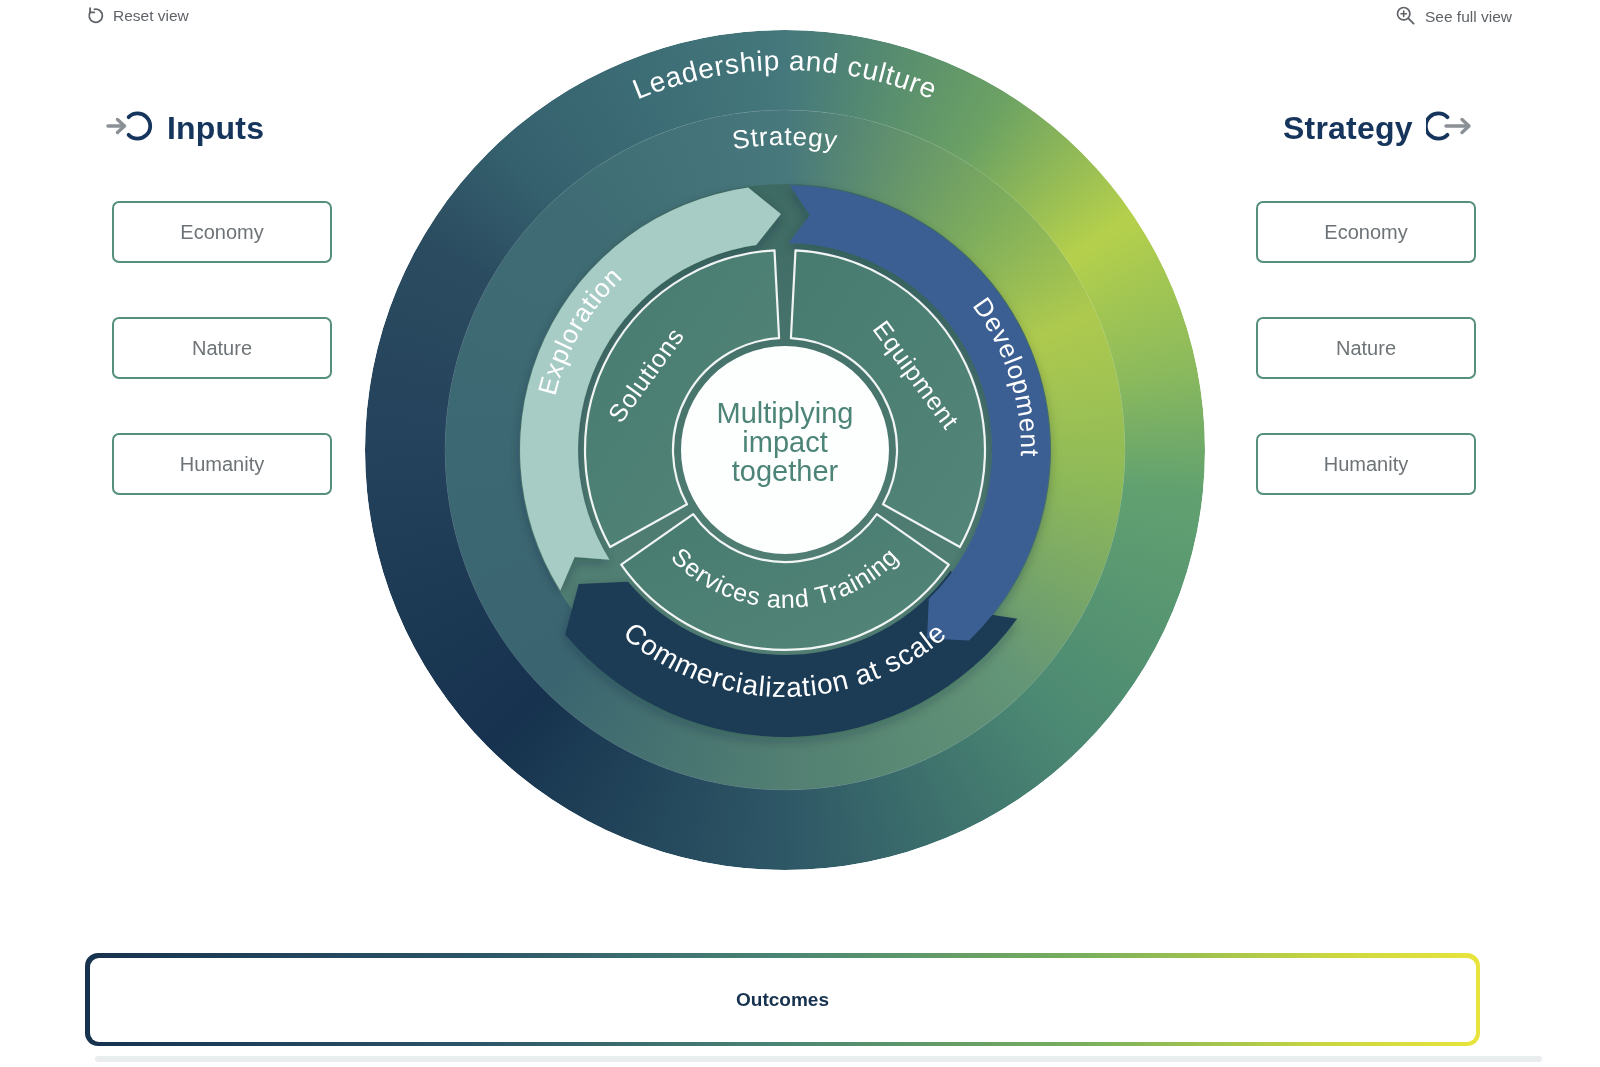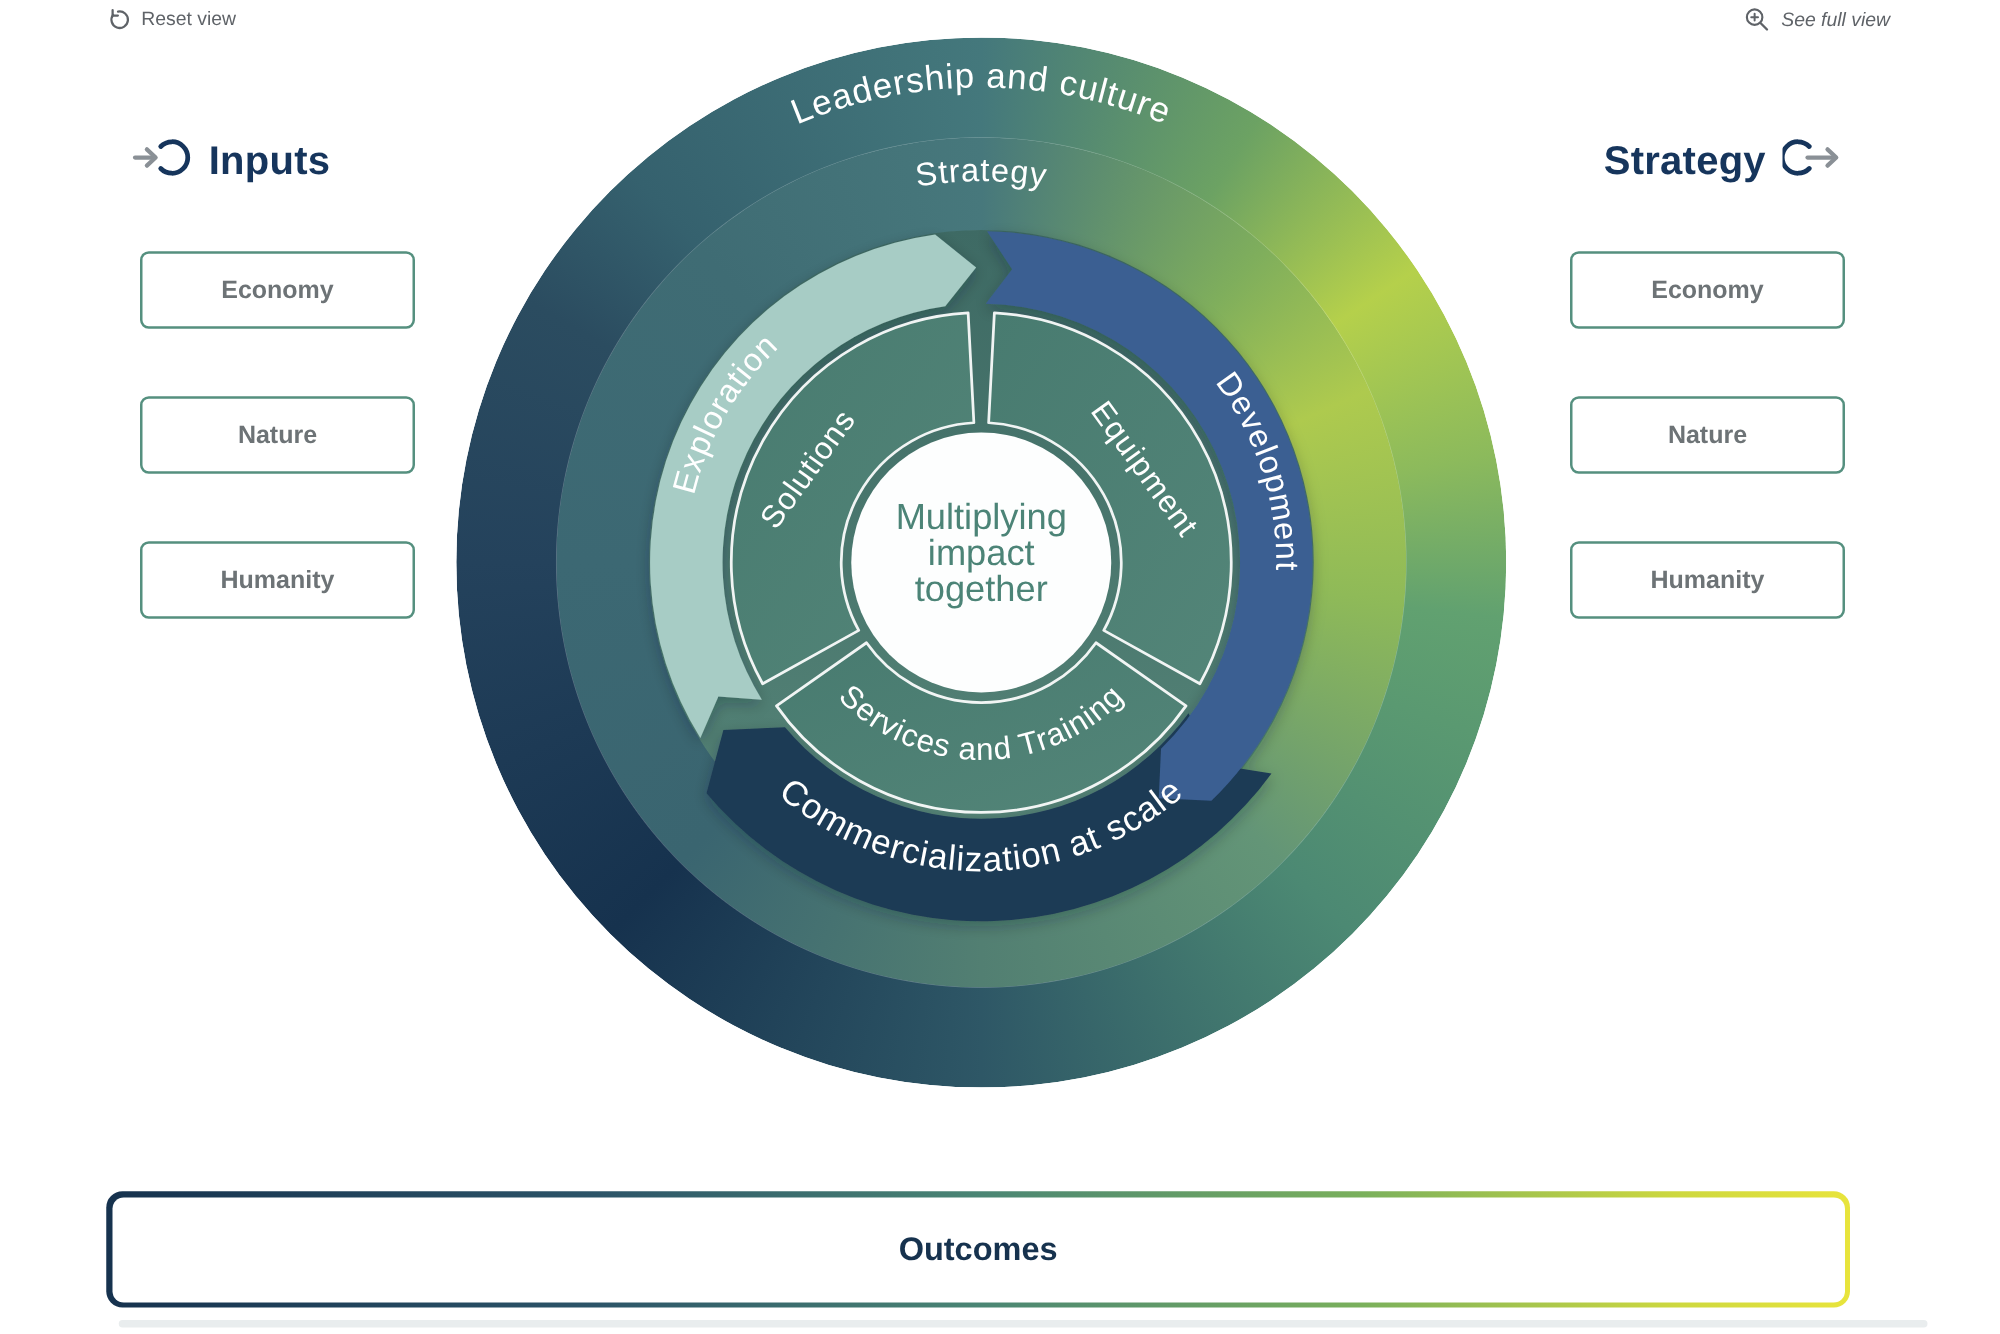--- a/index.html
+++ b/index.html
@@ -5,34 +5,34 @@
   * { margin:0; padding:0; box-sizing:border-box; }
   html,body { background:#fff; }
   body { font-family:"Liberation Sans", sans-serif; width:1600px; height:1067px; position:relative; overflow:hidden; }
   .stage { position:absolute; inset:0; width:1600px; height:1067px; }
 
   
   .toolbar-btn { position:absolute; top:5px; display:flex; align-items:flex-end; gap:9px;
                  color:#5f6368; font-size:15.5px; cursor:pointer; }
   .toolbar-btn svg { display:block; }
   #reset-btn { left:84px; }
-  #fullview-btn { right:88px;font-style:italic; }
+  #fullview-btn { right:88px; }
 
   
   .side-header { position:absolute; top:108px; display:flex; align-items:center; gap:13px; }
   .side-header .title { font-size:32px; font-weight:bold; color:#16355c; letter-spacing:.2px;text-align:right; }
   #inputs-header { left:106px; }
   #outputs-header { left:1283px; }
 
   .box-col { position:absolute; top:201px; width:220px; display:flex; flex-direction:column; gap:54px; }
   #inputs-col { left:112px; }
   #outputs-col { left:1256px; }
   .side-box { height:62px; border:2px solid #55907f; border-radius:7px; background:#fff;
               display:flex; align-items:center; justify-content:center;
-              color:#6d7376; font-size:20px; cursor:pointer;font-weight:bold; }
+              color:#6d7376; font-size:20px; cursor:pointer; }
 
   
   .ring { position:absolute; border-radius:50%; }
   #ring-outer { left:365px; top:30px; width:840px; height:840px;
     background: conic-gradient(from 0deg,
       #44787c 0deg, #6ca263 32deg, #b5d04b 56deg, #8cba5c 78deg, #61a170 96deg,
       #4c8973 135deg, #2e5766 180deg, #16324e 225deg, #24425c 270deg,
       #2b4c60 300deg, #35616e 318deg, #44787c 360deg);
     -webkit-mask: radial-gradient(closest-side, transparent 0 80.4%, #000 81.1%);
             mask: radial-gradient(closest-side, transparent 0 80.4%, #000 81.1%);
@@ -50,21 +50,21 @@
   .ringlabel { fill:#ffffff; letter-spacing:.8px; }
   .seg { fill:url(#gSeg); stroke:rgba(255,255,255,.92); stroke-width:2.2; stroke-linejoin:round; }
 
   
   #outcomes-bar { position:absolute; left:85px; top:953px; width:1395px; height:93px;
     border-radius:13px; padding:4.5px; cursor:pointer;
     background: linear-gradient(90deg, #16324e 0%, #2c5468 28%, #4a8574 50%, #7ab05c 72%, #cdd83f 90%, #e8e43c 100%);
   }
   #outcomes-bar .inner { width:100%; height:100%; background:#fff; border-radius:9px;
     display:flex; align-items:center; justify-content:center; }
-  #outcomes-bar .label { font-size:26px; font-weight:bold; color:#16324e; }
+  #outcomes-bar .label { font-size:19px; font-weight:bold; color:#16324e; }
 
   .bottom-strip { position:absolute; left:95px; right:58px; top:1056px; height:6px;
                   background:#e9edee; border-radius:3px; }
 </style>
 </head>
 <body>
 
 <div class="stage">
 
   <div class="toolbar-btn" id="reset-btn">

